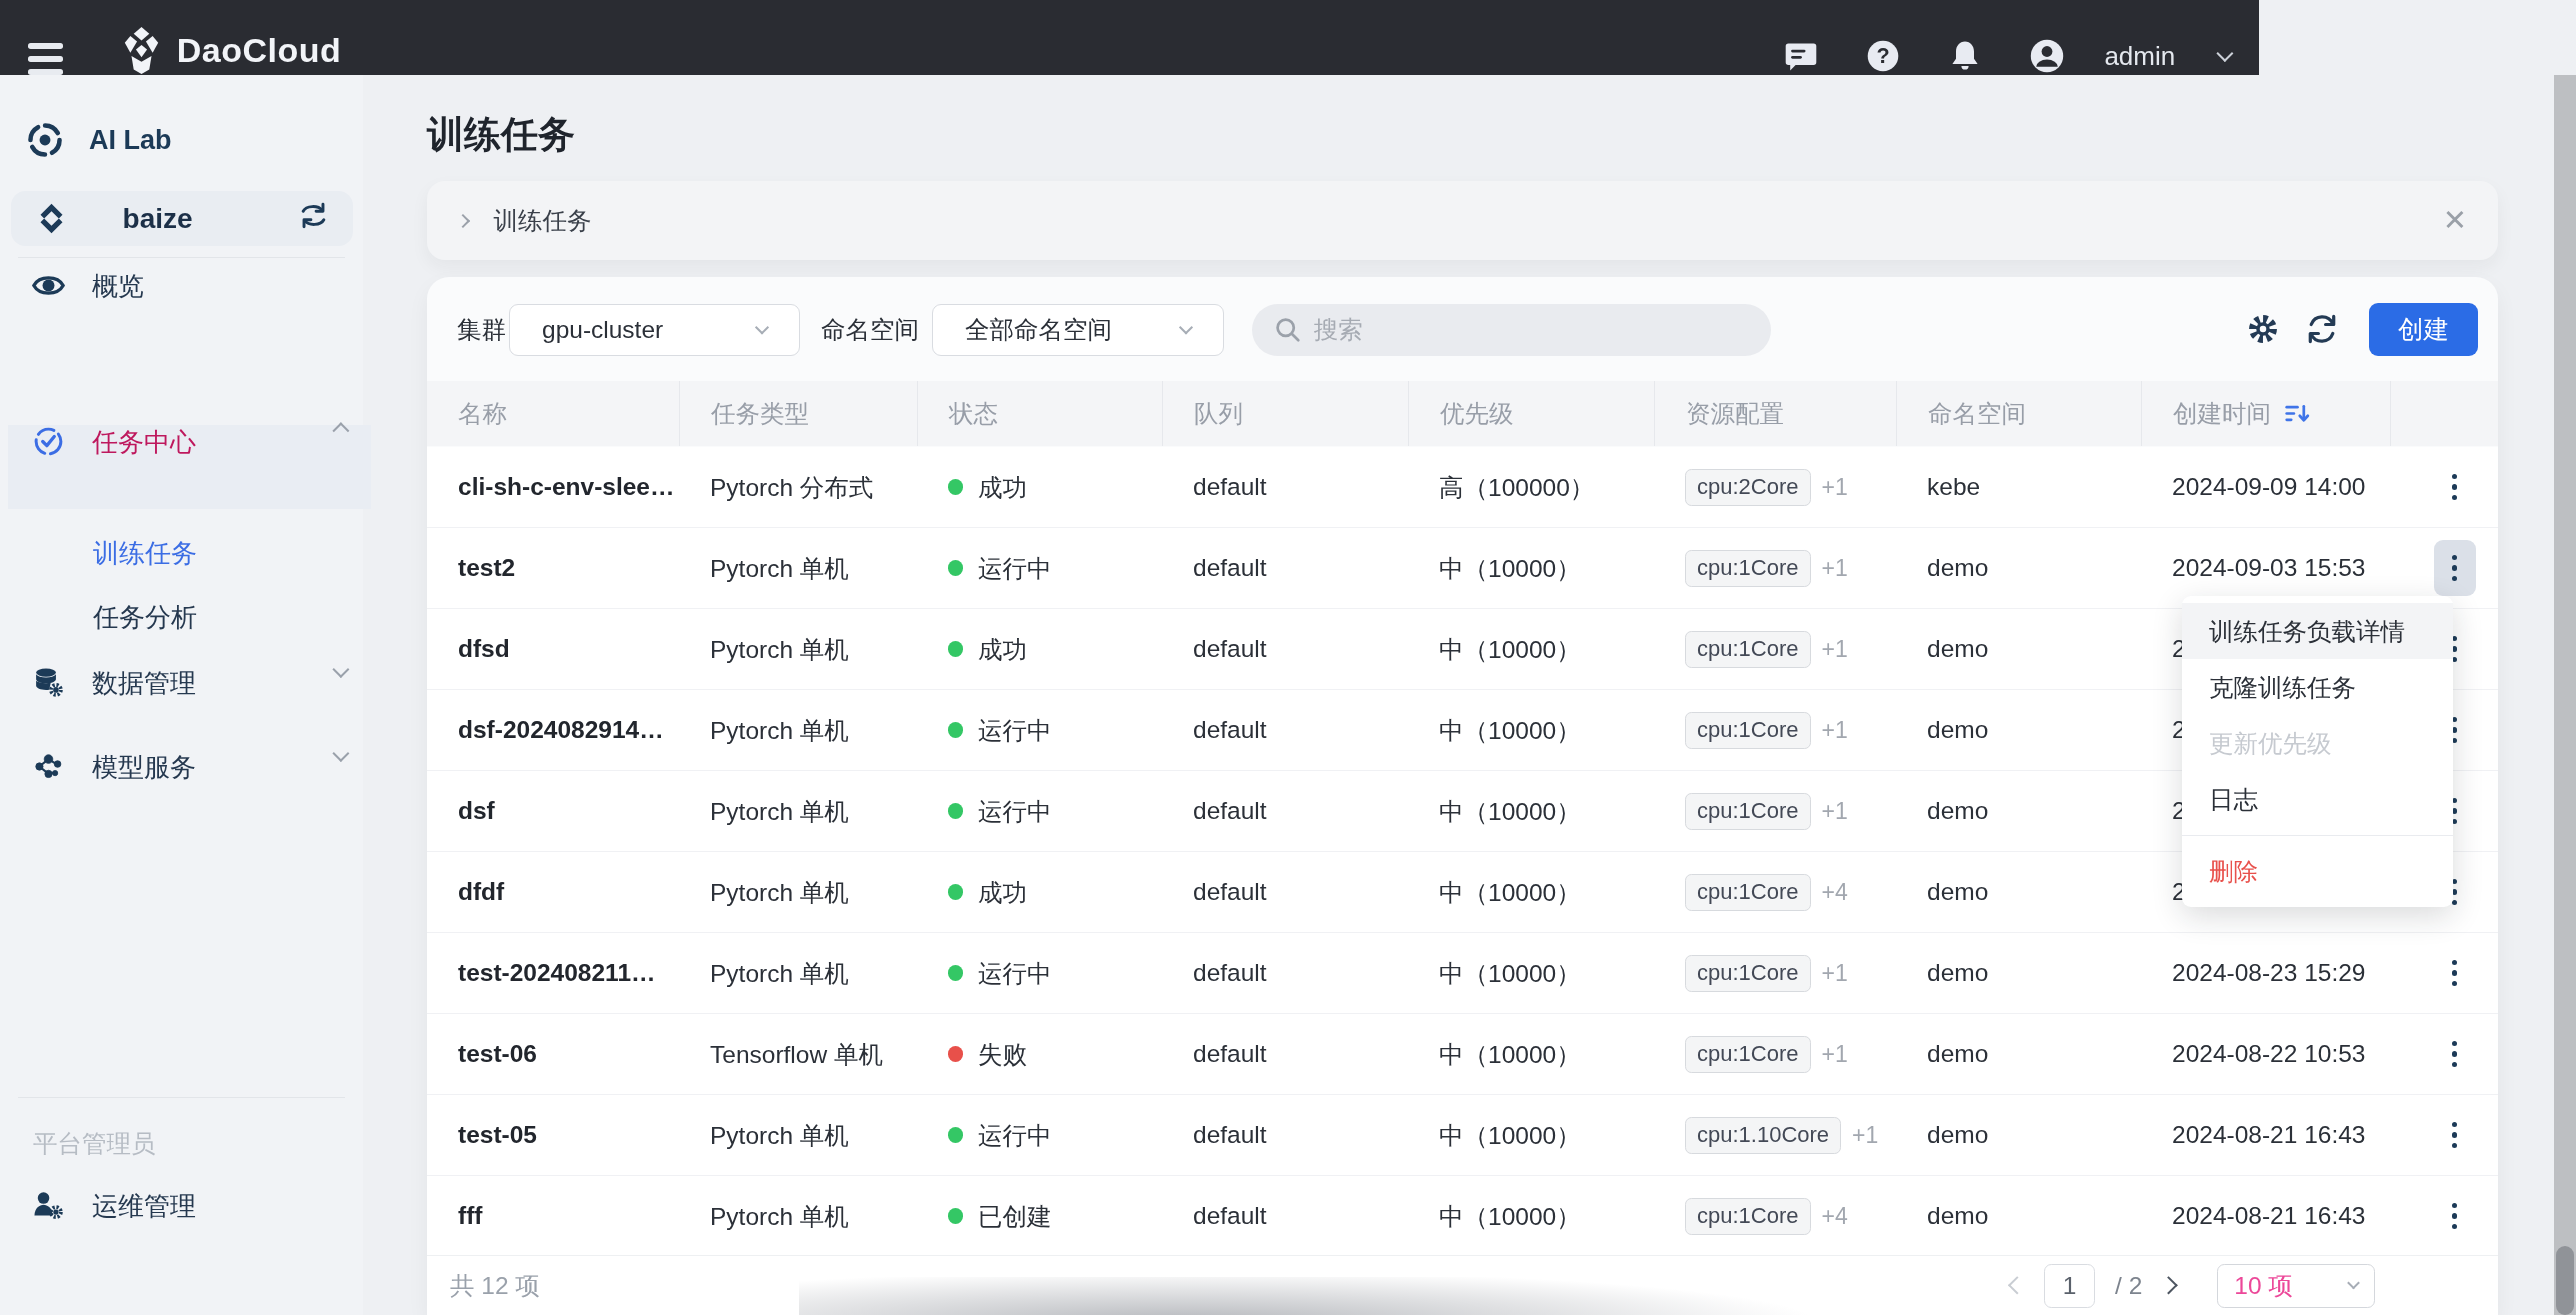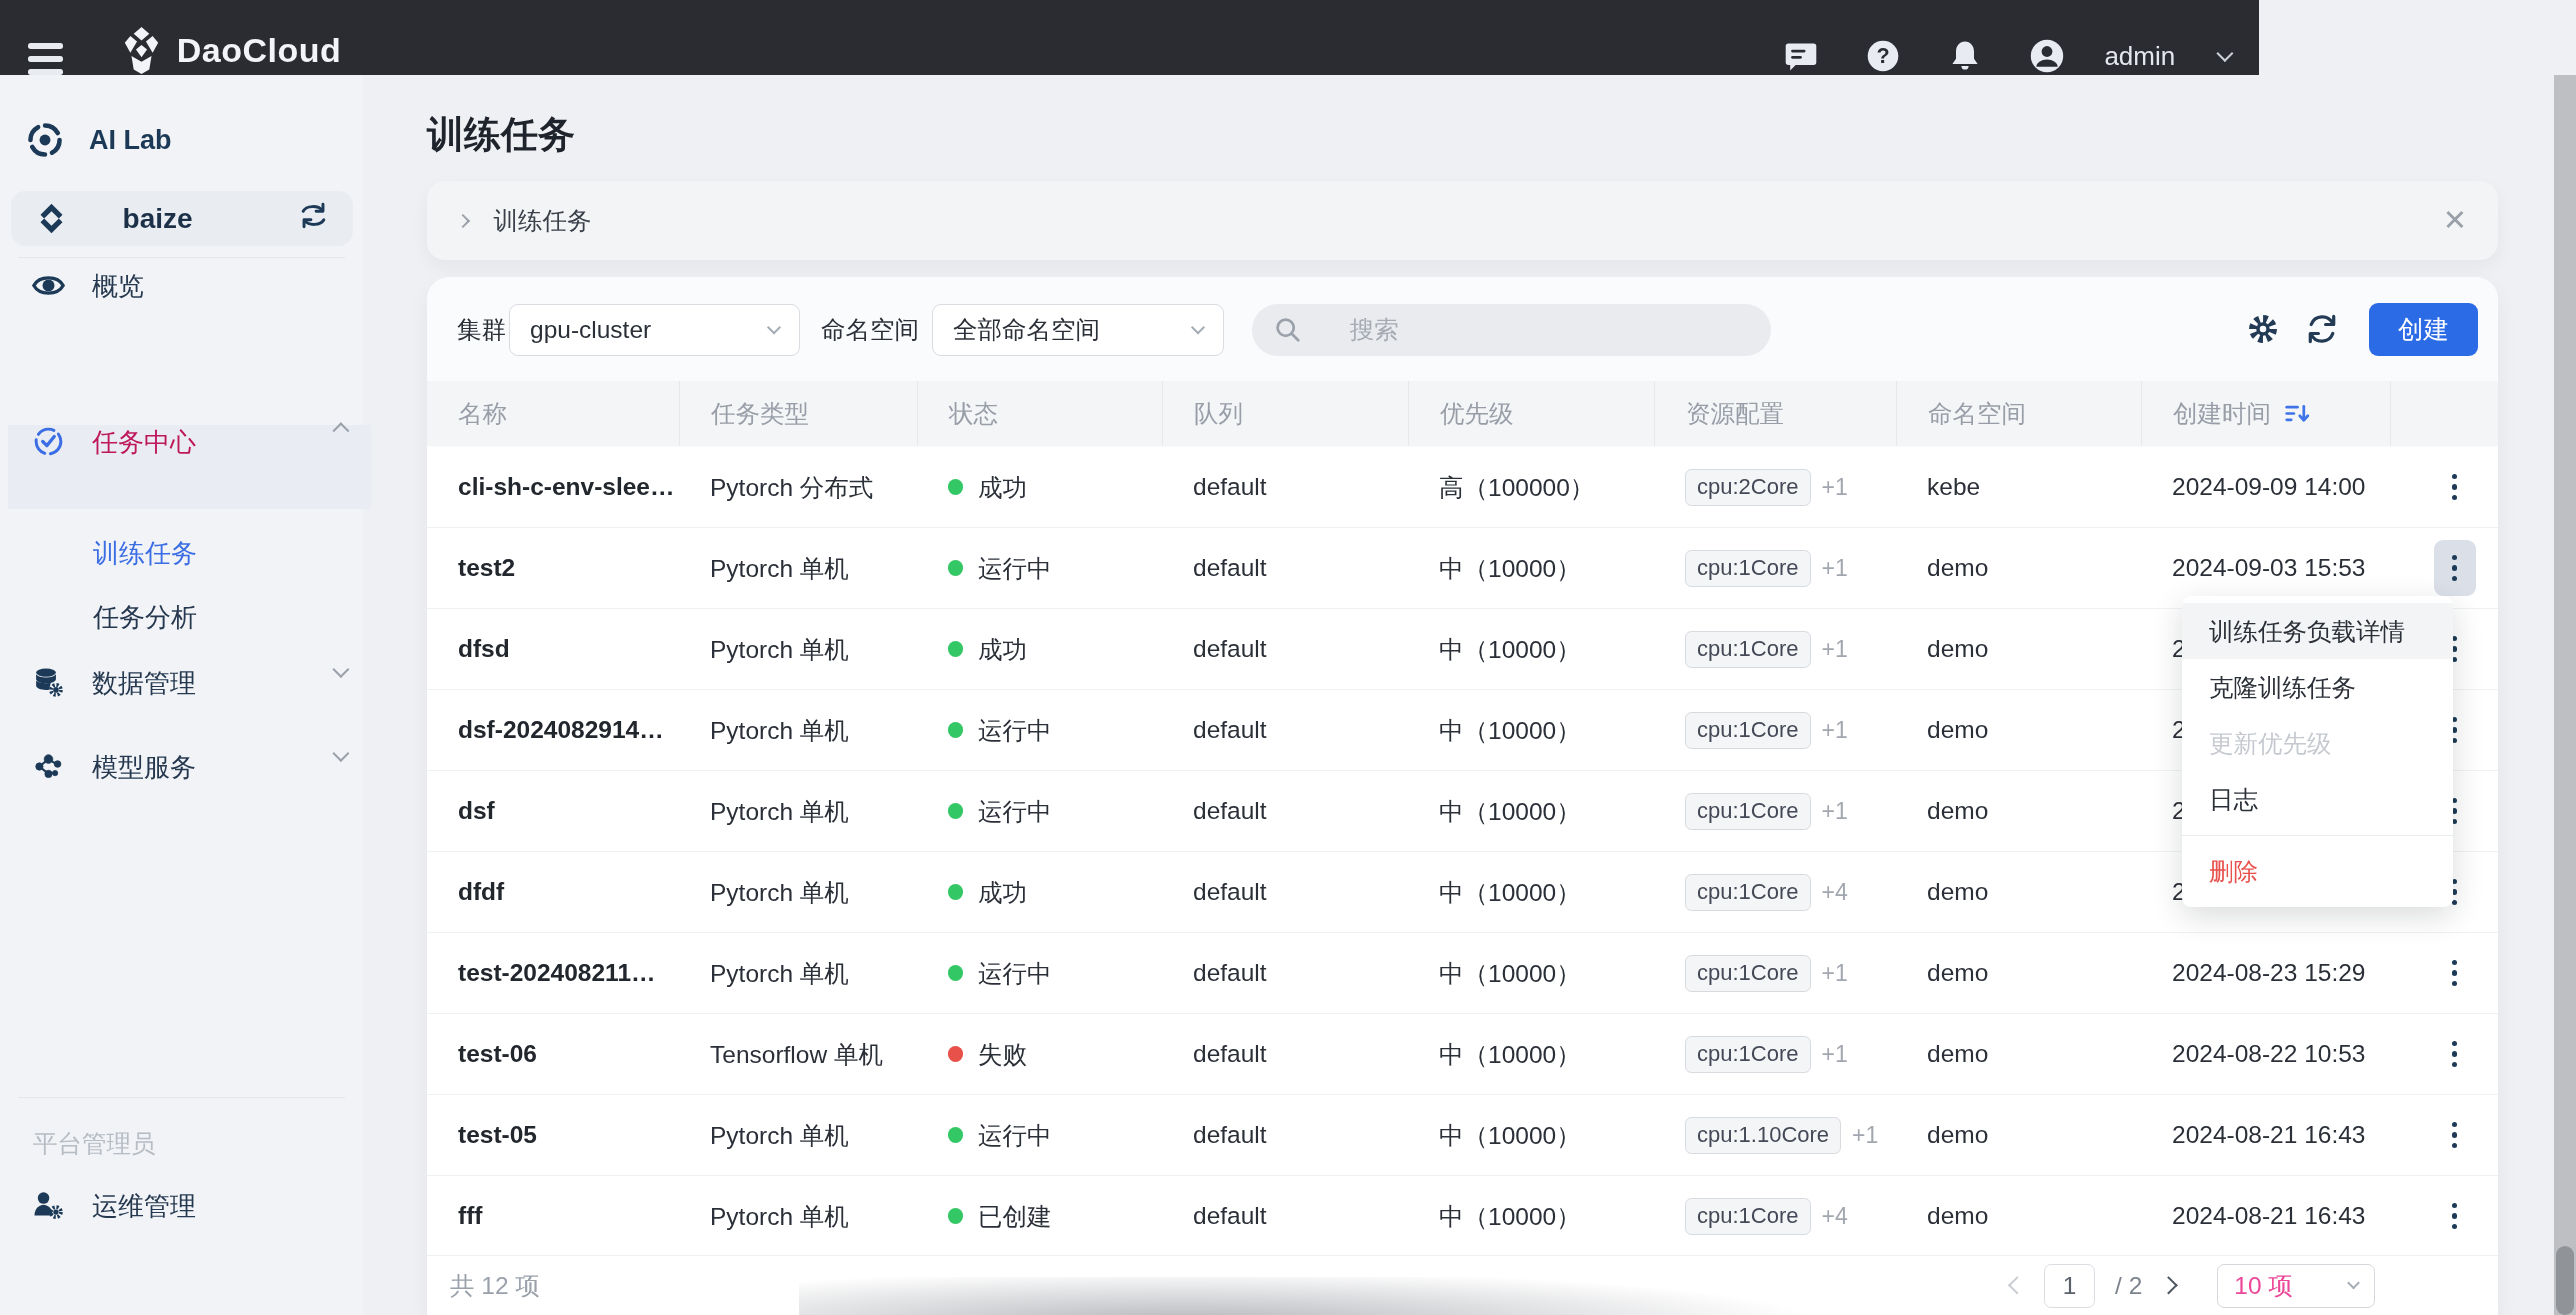--- a/index.html
+++ b/index.html
@@ -59,30 +59,30 @@
   .crumb-close { margin-left:auto; color:#9aa0a8; font-size:29px; line-height:1; cursor:pointer; }
 
   .card { position:absolute; left:64px; top:202px; width:2071px; height:1038px; background:#fafbfc;
           border-radius:22px 22px 0 0; box-shadow:0 9px 22px rgba(32,36,44,.05); }
 
   
   .filters { position:absolute; left:0; top:26px; width:2071px; height:53px; display:flex; align-items:center; }
   .f-label { font-size:24.5px; color:#2b3038; }
   .lbl-cluster { position:absolute; left:30px; }
   .select { position:absolute; height:52px; background:#ffffff; border:1.8px solid #d9dce1; border-radius:9px;
-            display:flex; align-items:center; padding:0 20px; font-size:24.5px; color:#2b3038; cursor:pointer; }
+            display:flex; align-items:center; padding:0 32px; font-size:24.5px; color:#2b3038; cursor:pointer; }
   .select .chev { color:#a7adb6; margin-left:auto; width:10px; height:10px; }
   .sel-cluster { left:82px; width:291px; }
   .lbl-ns { position:absolute; left:394px; }
   .sel-ns { left:505px; width:292px; }
   .search { position:absolute; left:825px; width:519px; height:52px; background:#e9ebef; border-radius:26px;
             display:flex; align-items:center; padding:0 22px; gap:12.7px; }
   .search svg { width:27px; height:27px; color:#9ba1aa; }
   .search input { border:none; outline:none; background:transparent; font-size:24.5px; color:#0369a1; width:400px;
-                  font-family:inherit;margin-left:36px; }
+                  font-family:inherit; }
   .search input::placeholder { color:#a6abb3; }
   .tool-ic { position:absolute; width:36px; height:36px; color:#243b55; cursor:pointer; top:8.2px; }
   .tool-gear { left:1818px; }
   .tool-refresh { left:1877px; }
   .btn-create { position:absolute; left:1942px; top:0; width:109px; height:53px; background:#2b6ce6; color:#ffffff;
                 border:none; border-radius:9px; font-size:25.4px; font-family:inherit; cursor:pointer; }
 
   
   .thead, .trow { display:grid; grid-template-columns:252px 238px 245px 246px 246px 242px 245px 249px 1fr; }
   .thead { position:absolute; left:0; top:104px; width:2071px; height:65px; background:#f4f5f7; }

